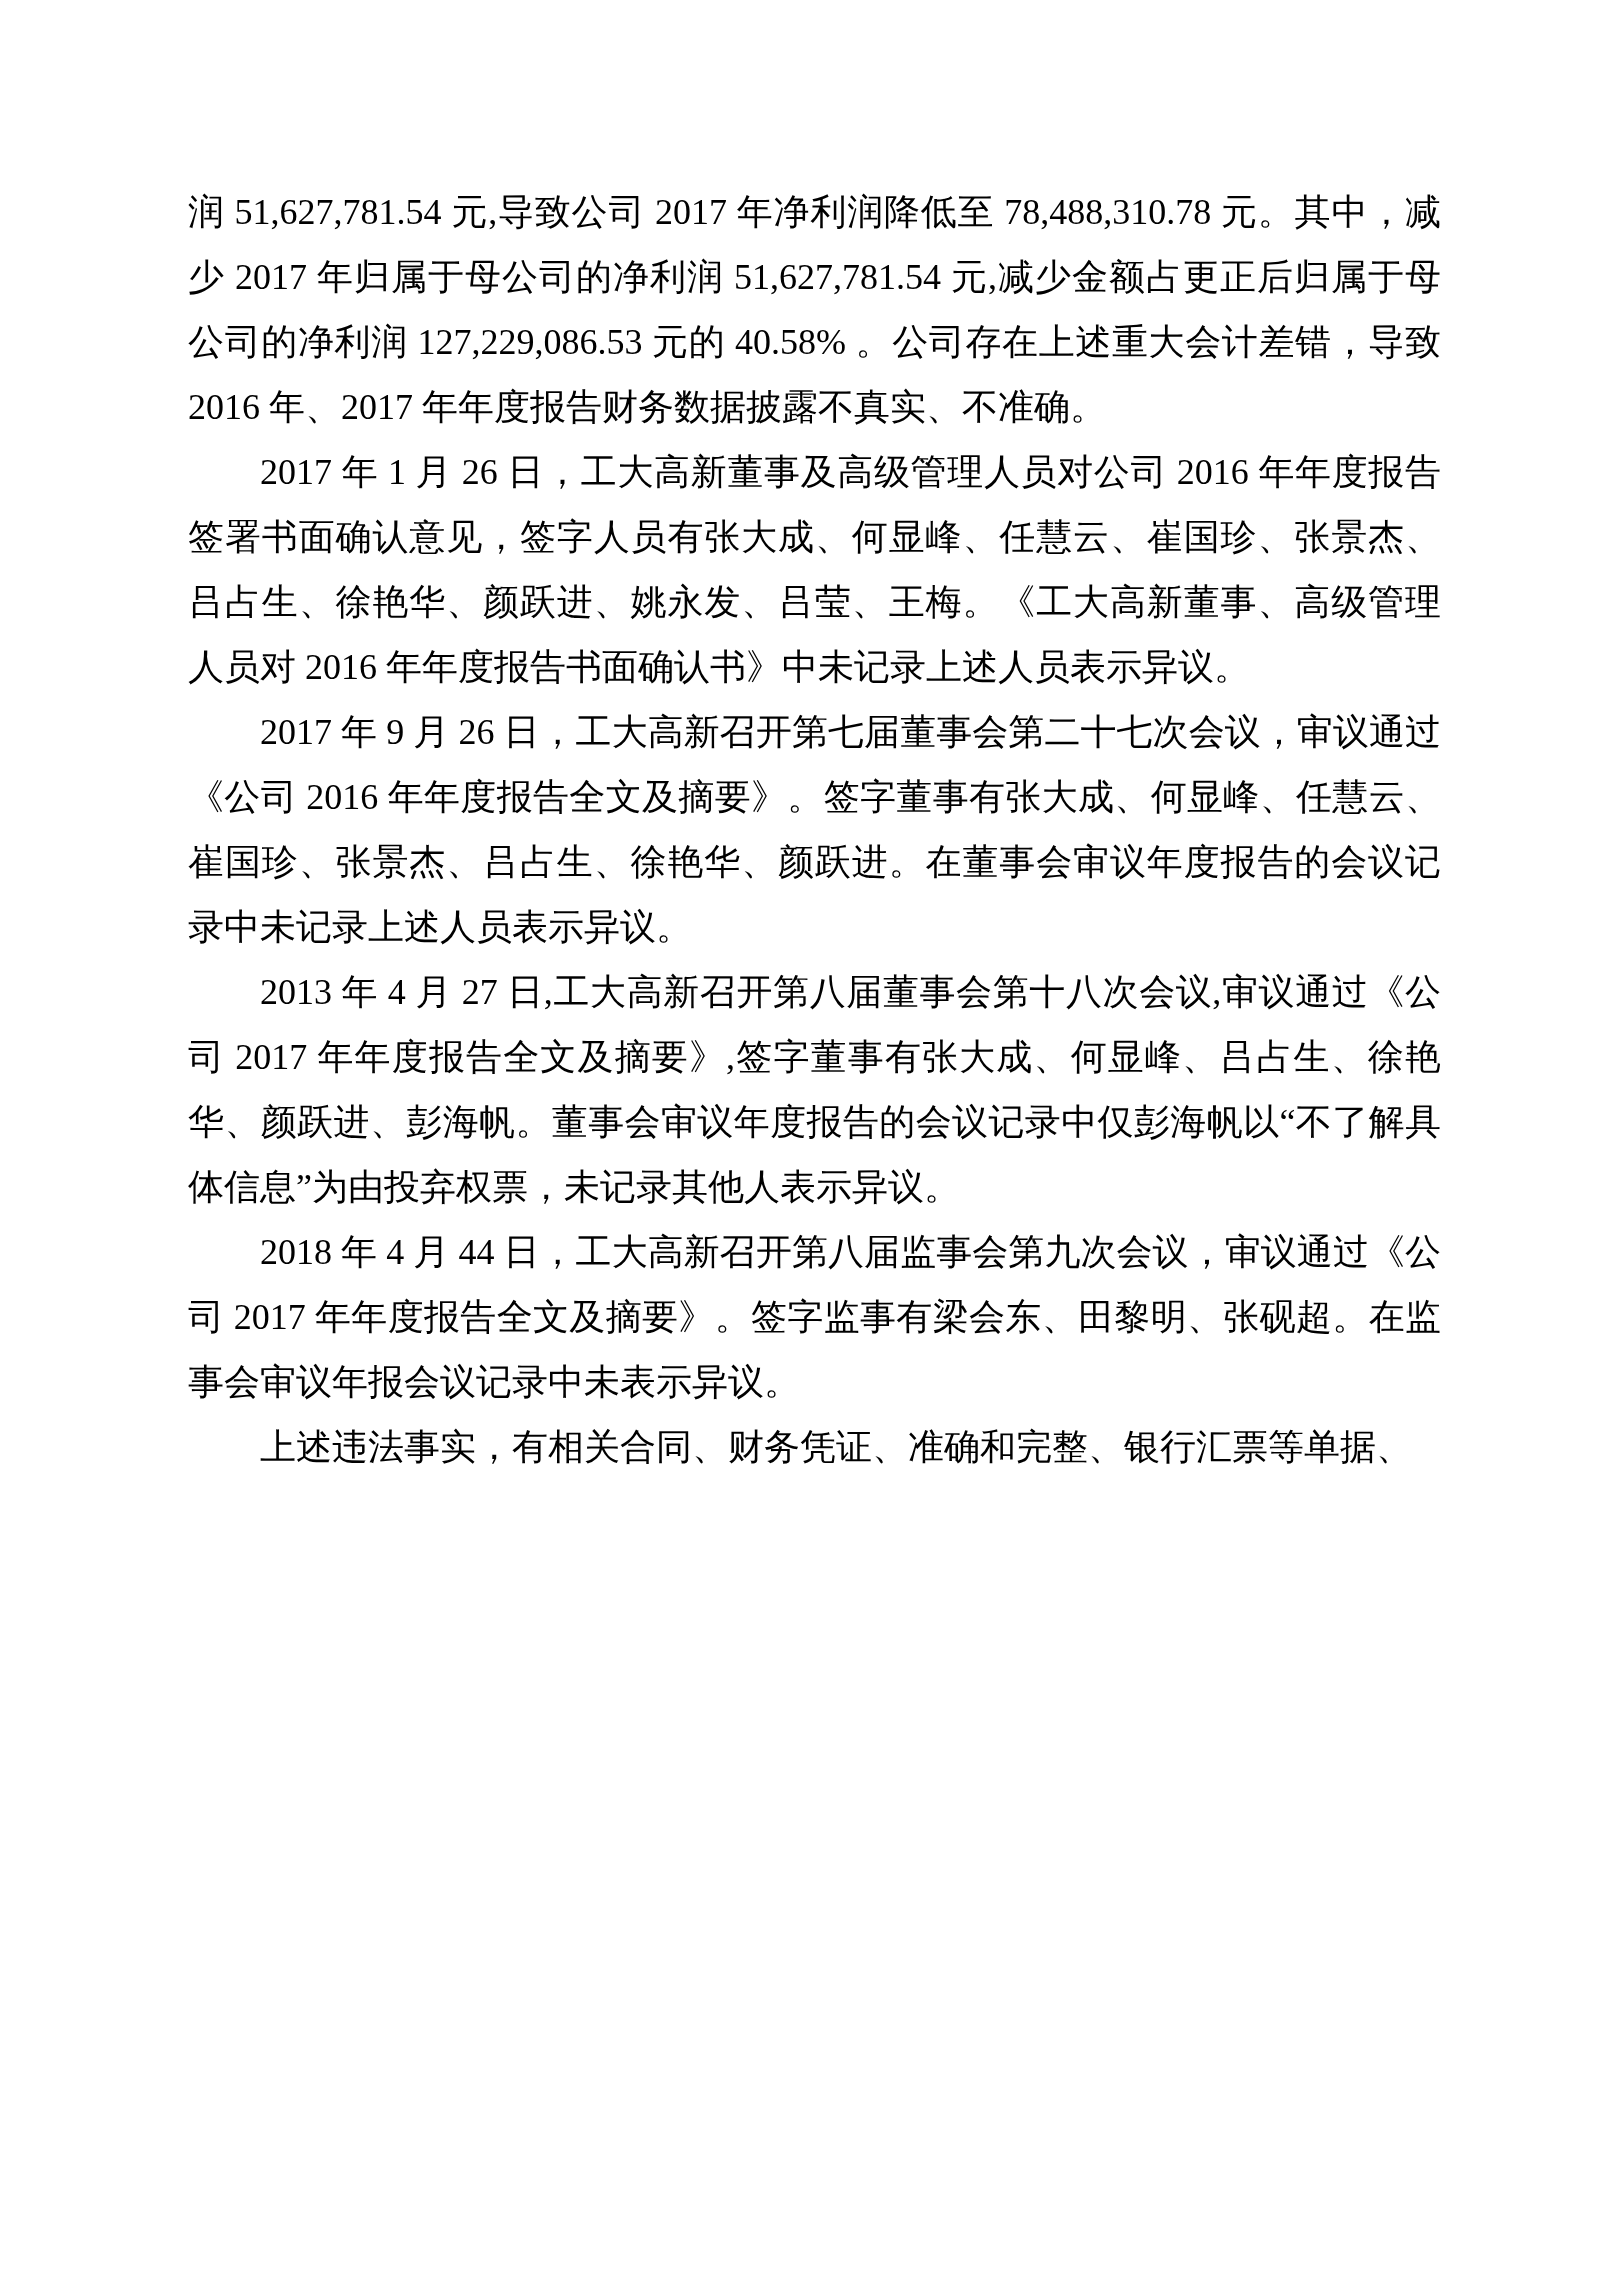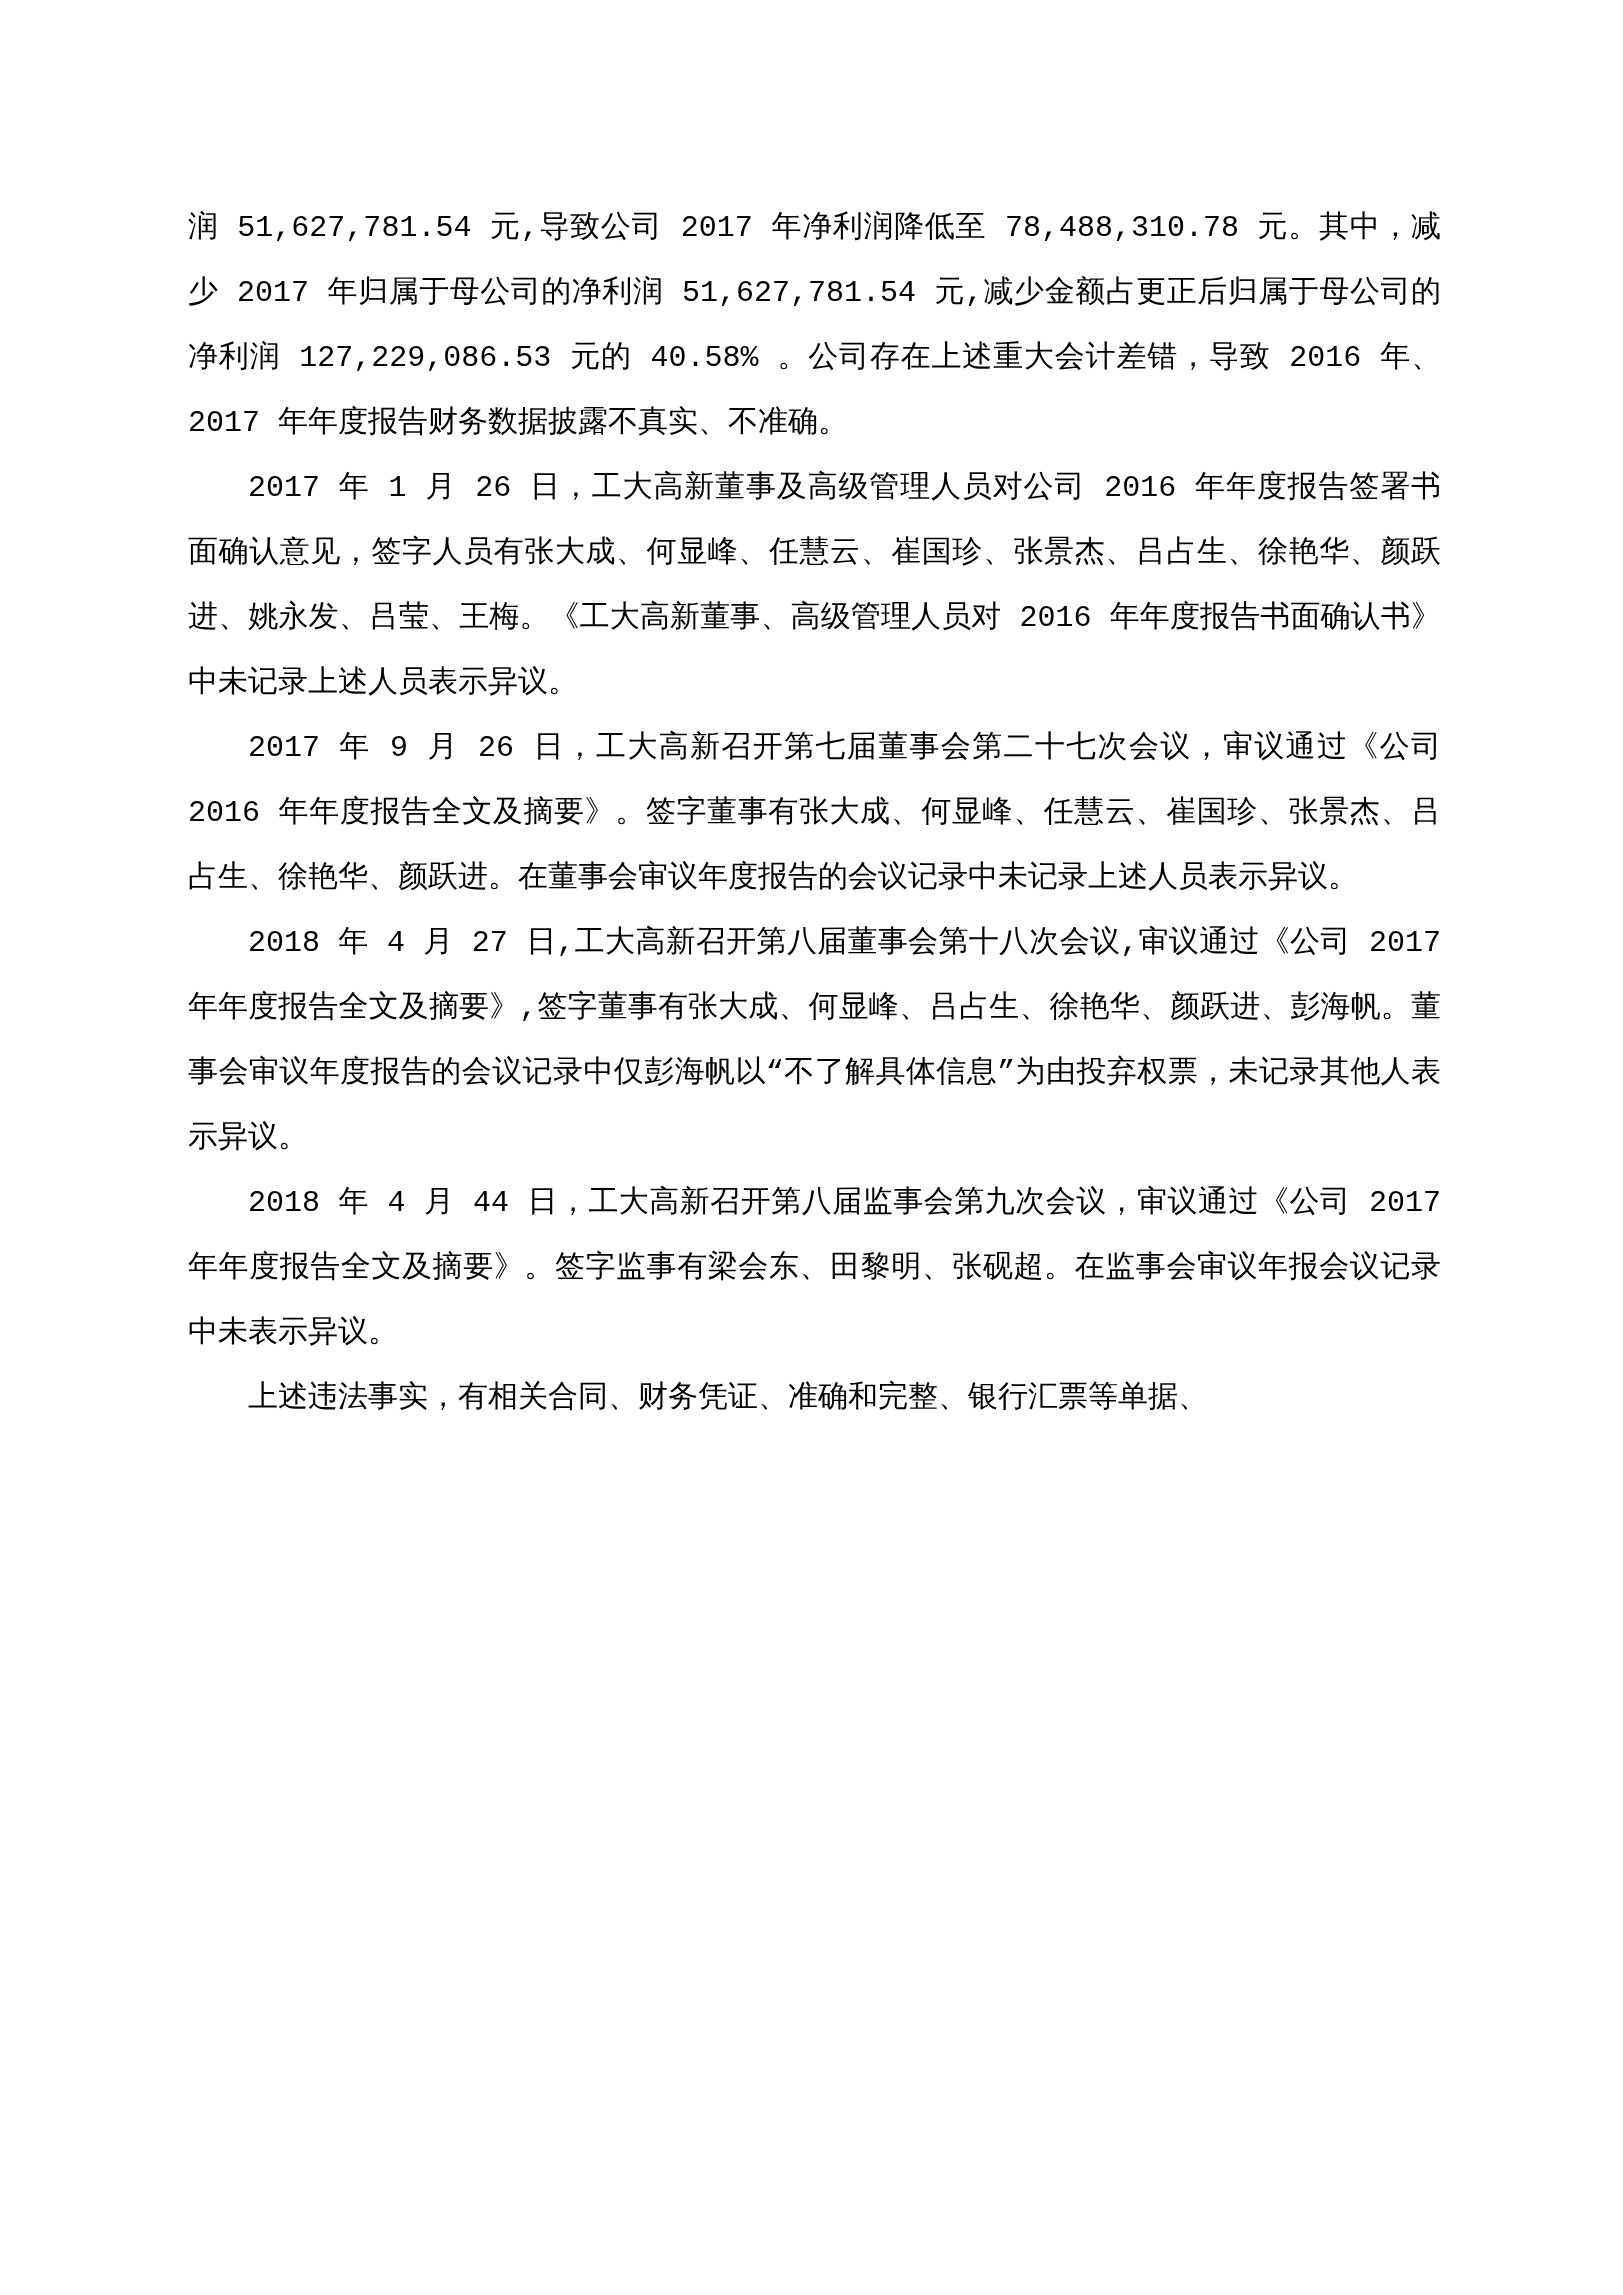--- a/index.html
+++ b/index.html
@@ -10,24 +10,24 @@
   .page {
     position: relative;
     width: 1623px;
     height: 2295px;
     background: #ffffff;
     overflow: hidden;
   }
   .text-block {
     position: absolute;
     left: 188px;
-    top: 196px;
+    top: 180px;
     width: 1253px;
-    font-family: Liberation Mono, monospace;
-    font-size: 30px;
+    font-family: Liberation Serif, serif;
+    font-size: 36px;
     line-height: 65px;
     color: #000000;
     text-align: justify;
     text-align-last: left;
   }
   .text-block p {
     margin: 0;
     padding: 0;
   }
   .text-block p.indented {
@@ -35,18 +35,18 @@
   }
 </style>
 </head>
 <body>
 
 <div class="page">
   <div class="text-block">
     <p>润 51,627,781.54 元,导致公司 2017 年净利润降低至 78,488,310.78 元。其中，减少 2017 年归属于母公司的净利润 51,627,781.54 元,减少金额占更正后归属于母公司的净利润 127,229,086.53 元的 40.58% 。公司存在上述重大会计差错，导致 2016 年、2017 年年度报告财务数据披露不真实、不准确。</p>
     <p class="indented">2017 年 1 月 26 日，工大高新董事及高级管理人员对公司 2016 年年度报告签署书面确认意见，签字人员有张大成、何显峰、任慧云、崔国珍、张景杰、吕占生、徐艳华、颜跃进、姚永发、吕莹、王梅。《工大高新董事、高级管理人员对 2016 年年度报告书面确认书》中未记录上述人员表示异议。</p>
     <p class="indented">2017 年 9 月 26 日，工大高新召开第七届董事会第二十七次会议，审议通过《公司 2016 年年度报告全文及摘要》。签字董事有张大成、何显峰、任慧云、崔国珍、张景杰、吕占生、徐艳华、颜跃进。在董事会审议年度报告的会议记录中未记录上述人员表示异议。</p>
-    <p class="indented">2018 年 4 月 27 日,工大高新召开第八届董事会第十八次会议,审议通过《公司 2017 年年度报告全文及摘要》,签字董事有张大成、何显峰、吕占生、徐艳华、颜跃进、彭海帆。董事会审议年度报告的会议记录中仅彭海帆以“不了解具体信息”为由投弃权票，未记录其他人表示异议。</p>
+    <p class="indented">2013 年 4 月 27 日,工大高新召开第八届董事会第十八次会议,审议通过《公司 2017 年年度报告全文及摘要》,签字董事有张大成、何显峰、吕占生、徐艳华、颜跃进、彭海帆。董事会审议年度报告的会议记录中仅彭海帆以“不了解具体信息”为由投弃权票，未记录其他人表示异议。</p>
     <p class="indented">2018 年 4 月 44 日，工大高新召开第八届监事会第九次会议，审议通过《公司 2017 年年度报告全文及摘要》。签字监事有梁会东、田黎明、张砚超。在监事会审议年报会议记录中未表示异议。</p>
     <p class="indented">上述违法事实，有相关合同、财务凭证、准确和完整、银行汇票等单据、</p>
   </div>
 </div>
 
 
 </body></html>

